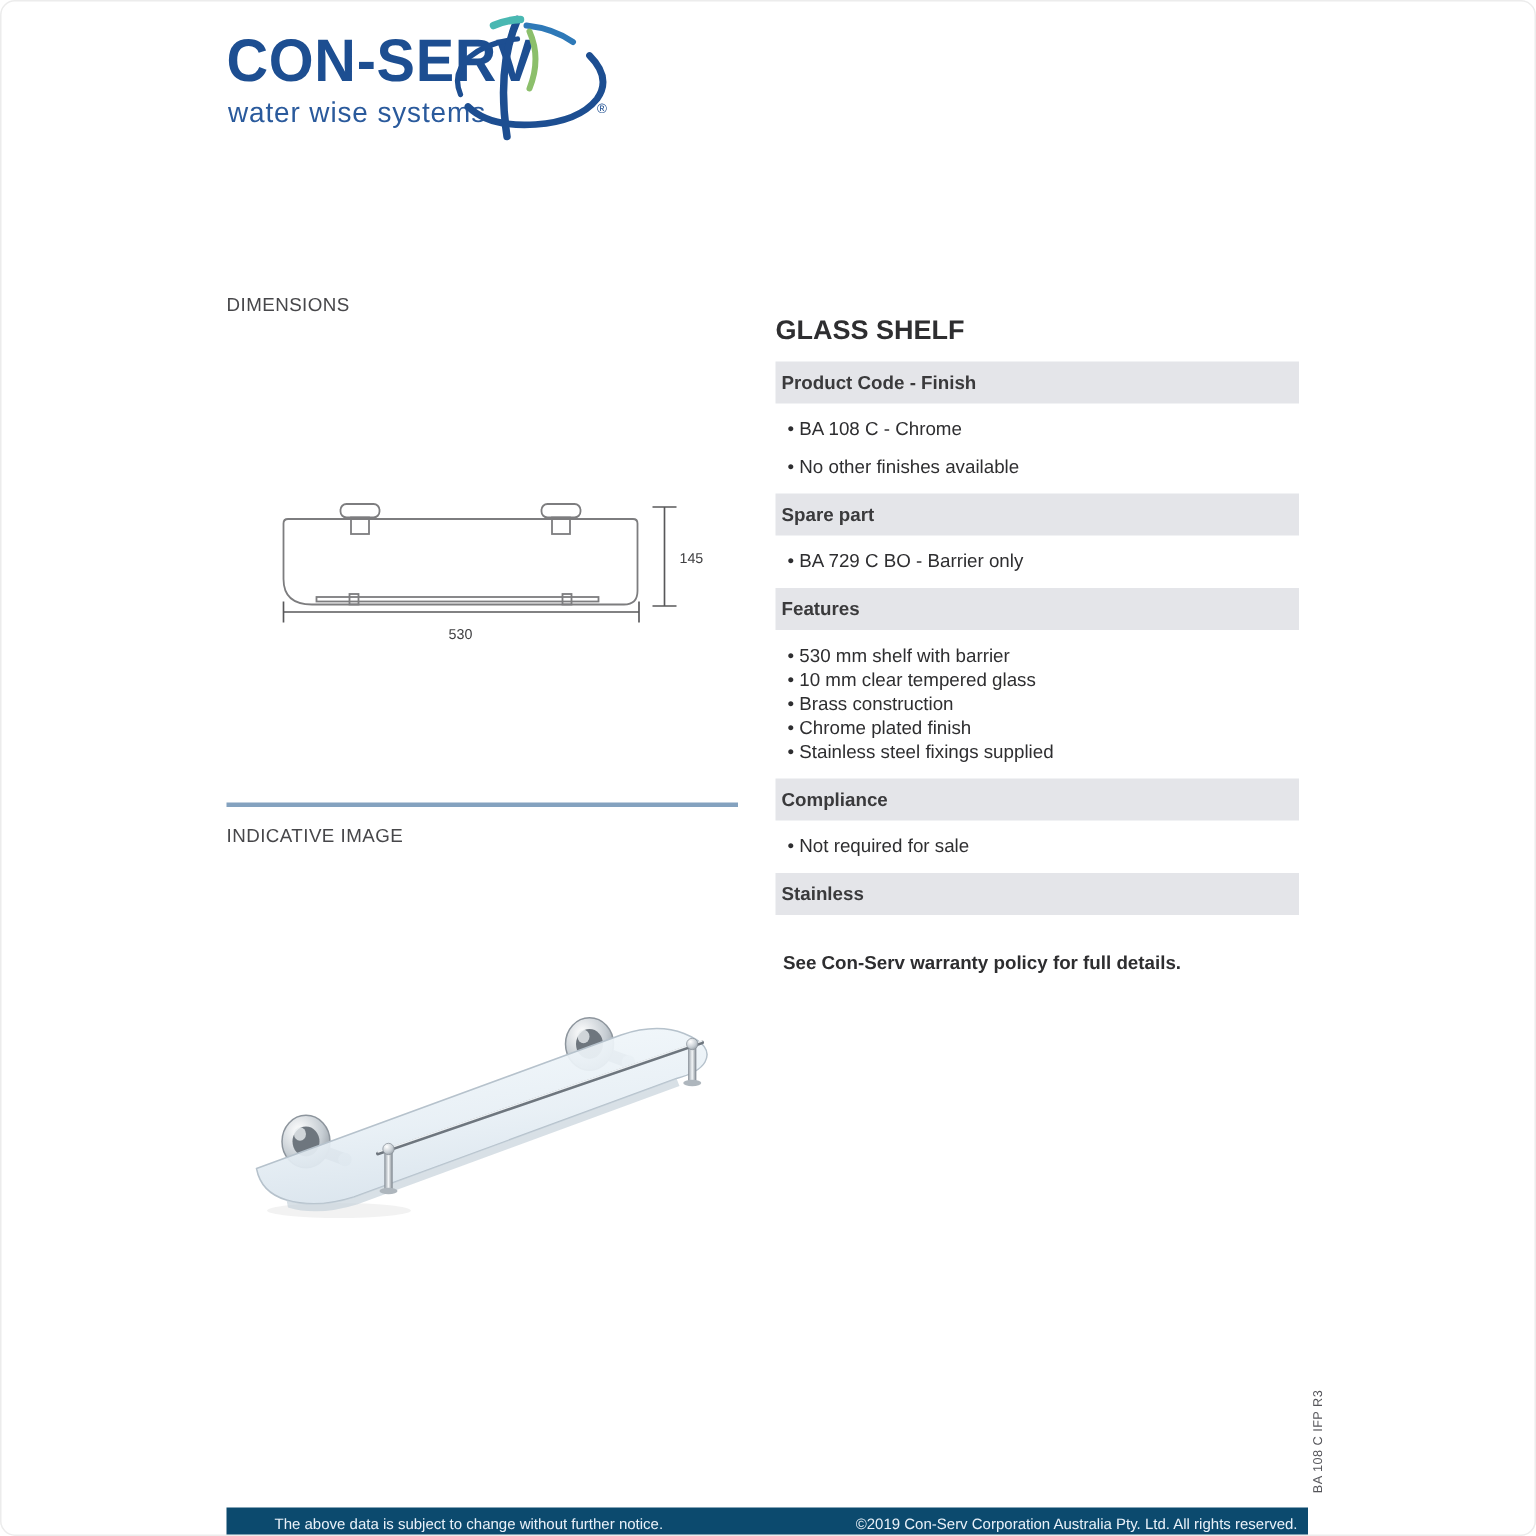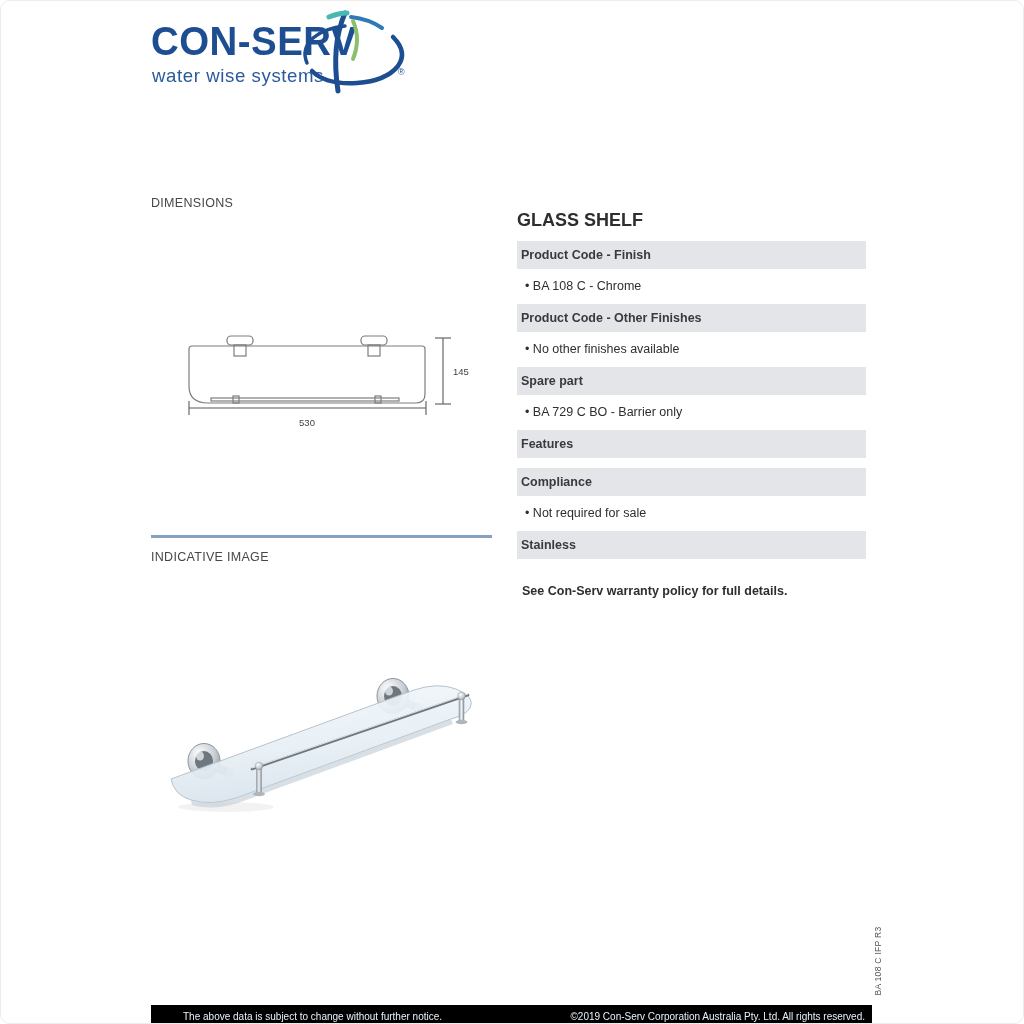--- a/index.html
+++ b/index.html
@@ -62,21 +62,21 @@
   .footer-main {
     position:absolute; left:150px; top:936px; width:721px; height:68px;
     background:#DCE9F6; display:flex; flex-direction:column; align-items:center;
     justify-content:center; gap:5px; color:#3E3E40;
   }
   .footer-company { font-size:11.5px; font-weight:700; letter-spacing:0.2px; }
   .footer-address { font-size:11px; }
   .footer-contact { font-size:10.5px; }
   .footer-bar {
     position:absolute; left:150px; top:1004px; width:721px; height:19px;
-    background:#000000; color:#E9F1F9; font-size:10px;
+    background:#0c4a6e; color:#E9F1F9; font-size:10px;
     display:flex; justify-content:space-between; align-items:center;
     padding:4px 7px 0 32px; box-sizing:border-box;
   }
   .side-code {
     position:absolute; left:845px; top:952px; width:70px; height:16px;
     transform:rotate(-90deg); font-size:8.5px; color:#55555A;
     letter-spacing:0.3px; text-align:center; white-space:nowrap;
   }
 </style>
 </head>
@@ -195,31 +195,37 @@
   </svg>
 
   <section class="product-col">
     <h1 class="product-title">GLASS SHELF</h1>
 
     <div class="sec-bar">Product Code - Finish</div>
     <ul class="sec-items">
       <li>BA 108 C - Chrome</li>
     </ul>
 
-    <div class="sec-bar">Product Code - Other Finishes</div>
     <ul class="sec-items">
       <li>No other finishes available</li>
     </ul>
 
     <div class="sec-bar">Spare part</div>
     <ul class="sec-items">
       <li>BA 729 C BO - Barrier only</li>
     </ul>
 
     <div class="sec-bar">Features</div>
+    <ul class="sec-items">
+      <li>530 mm shelf with barrier</li>
+      <li>10 mm clear tempered glass</li>
+      <li>Brass construction</li>
+      <li>Chrome plated finish</li>
+      <li>Stainless steel fixings supplied</li>
+    </ul>
 
     <div class="sec-bar">Compliance</div>
     <ul class="sec-items">
       <li>Not required for sale</li>
     </ul>
 
     <div class="sec-bar">Stainless</div>
 
     <div class="warranty-note">See Con-Serv warranty policy for full details.</div>
   </section>

